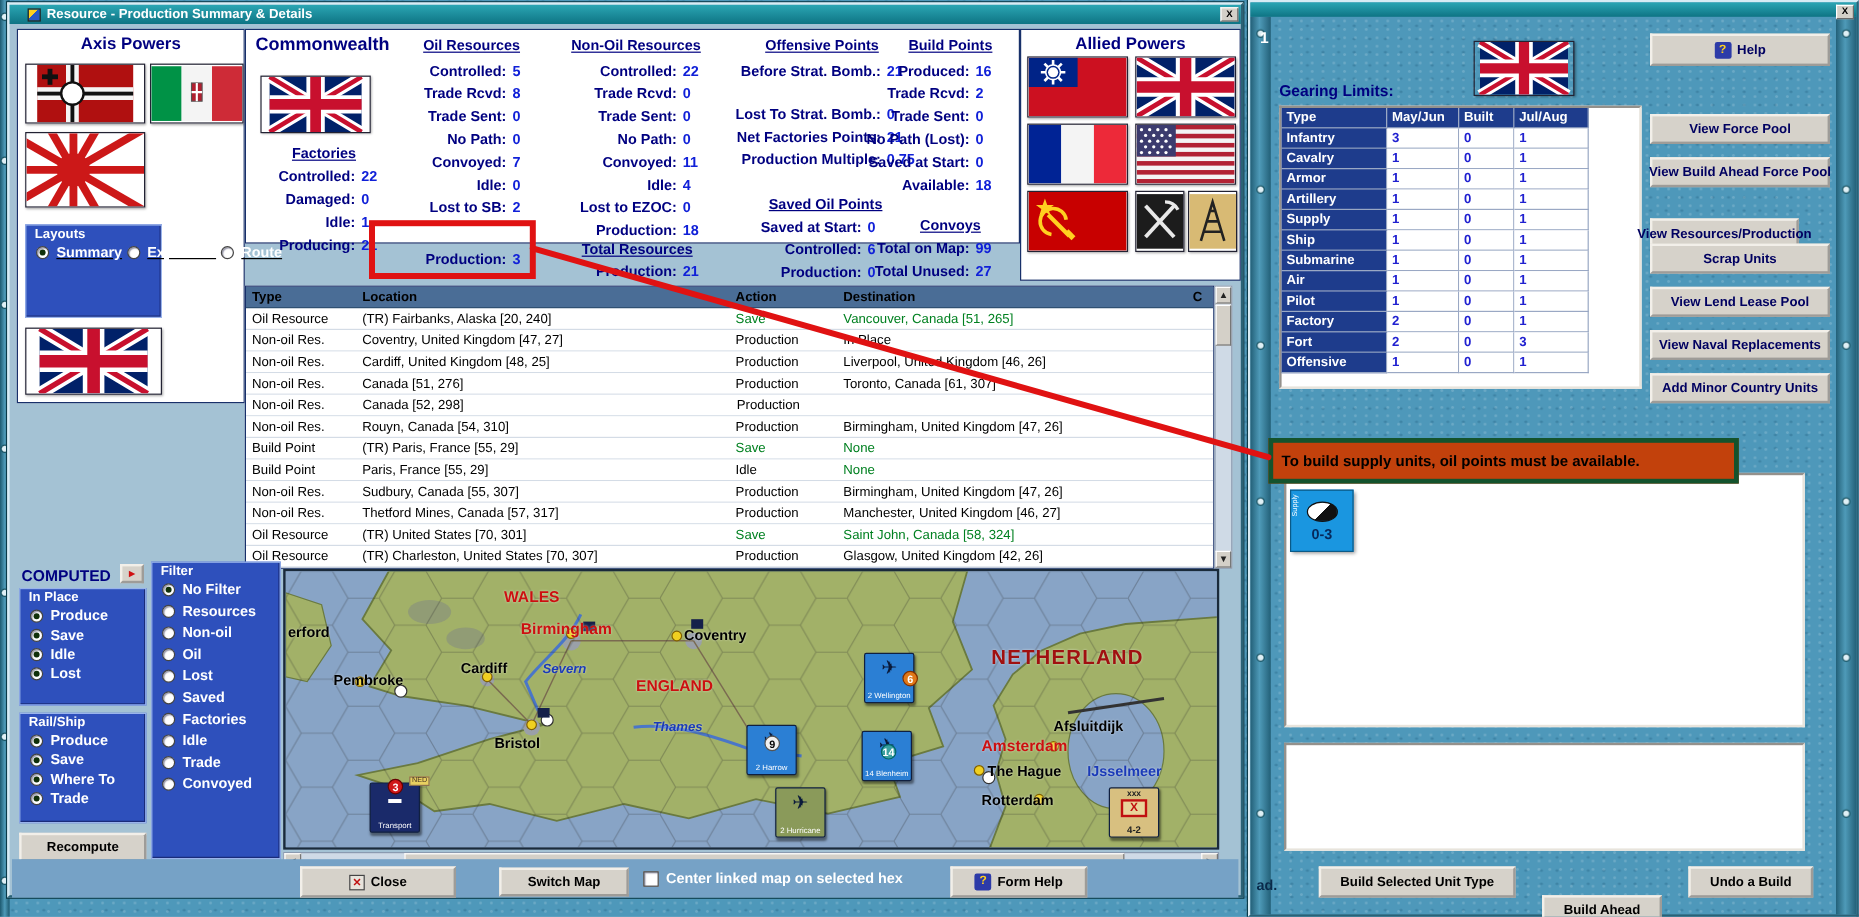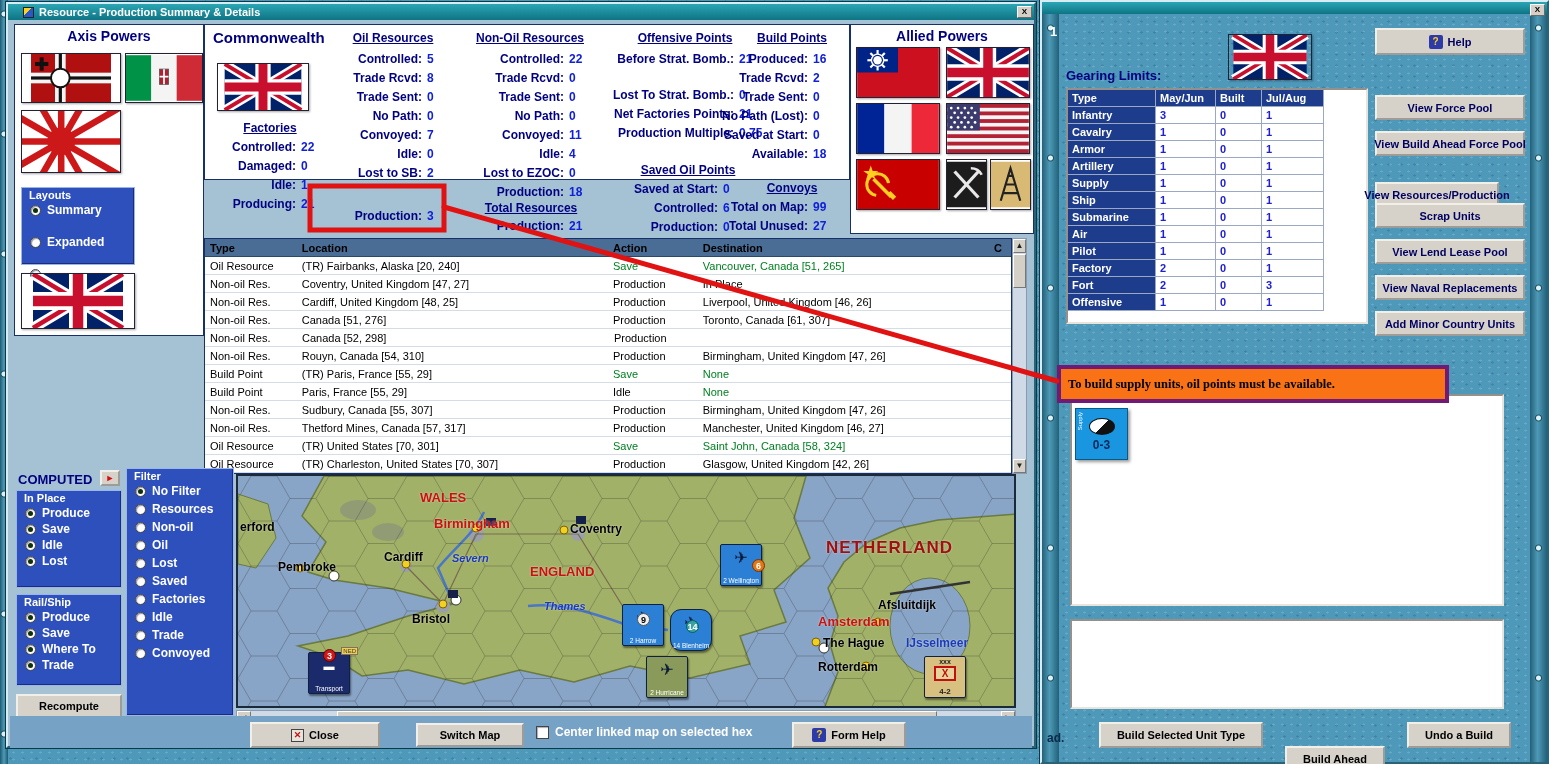--- a/index.html
+++ b/index.html
@@ -56,22 +56,22 @@
 .gtable{font-size:11px;font-weight:bold;}
 .gtr{display:flex;height:17px;}
 .gtd{border-right:1px solid #9aa8c4;border-bottom:1px solid #9aa8c4;display:flex;align-items:center;padding-left:4px;background:#fff;}
 .g0{width:88px;background:#1e3c8c;color:#fff;}
 .g1{width:60px;color:#2020d0;}.g2{width:46px;color:#2020d0;}.g3{width:62px;color:#2020d0;}
 .gtr.gh .gtd{background:#1e3c8c;color:#fff;}
 .rstrip{position:absolute;top:12px;bottom:0;width:17px;
   background-image:radial-gradient(circle at 50% 14px,#dff0f6 0 2px,#16505f 3px,rgba(0,0,0,0) 4px),
                    linear-gradient(90deg,#236078,#4e9ab8 45%,#236078);
   background-size:100% 130px,100% 100%;}
-.msgbox{position:absolute;background:#f97316;border:4px solid #701a75;color:#000;font-weight:bold;font-size:12.5px;
-  display:flex;align-items:center;padding-left:7px;z-index:30;font-family:Liberation Serif, serif;}
+.msgbox{position:absolute;background:#c2410c;border:4px solid #14532d;color:#000;font-weight:bold;font-size:12.5px;
+  display:flex;align-items:center;padding-left:7px;z-index:30;}
 .whitepanel{position:absolute;background:#fff;border:2px inset #e8e4dc;}
 .supply-unit{position:absolute;width:53px;height:52px;background:#1a96e0;border:1px solid #0a5a88;box-shadow:2px 2px 3px rgba(0,0,0,.4);z-index:31;}
 .supply-name{position:absolute;left:1px;top:3px;writing-mode:vertical-rl;transform:rotate(180deg);font-size:6px;color:#fff;}
 .supply-sym{width:26px;height:17px;border-radius:50%;background:linear-gradient(135deg,#fff 50%,#111 50%);border:1px solid #111;margin:9px auto 3px auto;}
 .supply-val{text-align:center;color:#06285a;font-weight:bold;font-size:12px;}
 .map{position:absolute;overflow:hidden;border:2px solid #1a2a3a;background:#88a4c6;}
 .ml{position:absolute;white-space:nowrap;text-shadow:0 0 2px rgba(255,255,255,.6);}
 .ml.city{color:#000;font-weight:bold;font-size:12px;}
 .ml.region{color:#cc1010;font-weight:bold;font-size:13px;}
 .ml.country{color:#a01010;font-weight:bold;font-size:17px;letter-spacing:1px;}
@@ -239,41 +239,41 @@
         <use href="#flag-de"></use>
       </svg>
     <svg class="flag" style="left:110px;top:28px;" width="78" height="50">
         <use href="#flag-it"></use>
       </svg>
     <svg class="flag" style="left:6px;top:85px;" width="100" height="63">
         <use href="#flag-jp"></use>
       </svg>
     <div class="bluebox" style="left:6px;top:162px;width:114px;height:78px;">
       <span class="btitle">Layouts</span>
-      <div style="display:flex;flex-direction:column;gap:18px;">
+      <div style="display:flex;flex-direction:row;gap:4px;text-decoration:underline;">
           <label class="radio-row">
             <span class="rdot on"></span>
             <span>Summary</span>
           </label>
           <label class="radio-row">
             <span class="rdot"></span>
             <span>Expanded</span>
           </label>
           <label class="radio-row">
             <span class="rdot"></span>
             <span>Route</span>
           </label>
         </div>
     </div>
     <svg class="flag" style="left:6px;top:248px;" width="114" height="56">
         <use href="#flag-uk"></use>
       </svg>
   </div>
 
-  <div class="panel" style="left:196px;top:20px;width:646px;height:156px;">
+  <div class="panel" style="left:196px;top:20px;width:646px;height:179px;">
     <div class="bigtitle" style="left:8px;top:4px;">Commonwealth</div>
     <svg class="flag" style="left:12px;top:38px;" width="92" height="48">
         <use href="#flag-uk"></use>
       </svg>
     <div class="colhead" style="left:10px;top:96px;width:110px;">Factories</div>
     <div class="stats" style="left:4px;top:112px;width:126px;">
         <div class="srow">
           <span class="slabel">Controlled:</span>
           <span class="sval">22</span>
         </div>
@@ -738,21 +738,21 @@
         <div class="counter air" style="left: 482px; top: 68px;">
           <div class="plane">✈</div>
           <div class="cname">2 Wellington</div>
           <div class="badge orange">6</div>
         </div>
         <div class="counter air" style="left: 384px; top: 128px;">
           <div class="plane">✈</div>
           <div class="cname">2 Harrow</div>
           <div class="badge white">9</div>
         </div>
-        <div class="counter air" style="left: 432px; top: 133px; border-radius: 11px;">
+        <div class="counter air" style="left: 480px; top: 133px;">
           <div class="plane">✈</div>
           <div class="cname">14 Blenheim</div>
           <div class="badge teal">14</div>
         </div>
         <div class="counter air2" style="left: 408px; top: 180px;">
           <div class="plane">✈</div>
           <div class="cname">2 Hurricane</div>
         </div>
         <div class="counter transport" style="left: 70px; top: 176px;">
           <div class="plane" style="color:#fff;font-size:11px;">▬</div>

